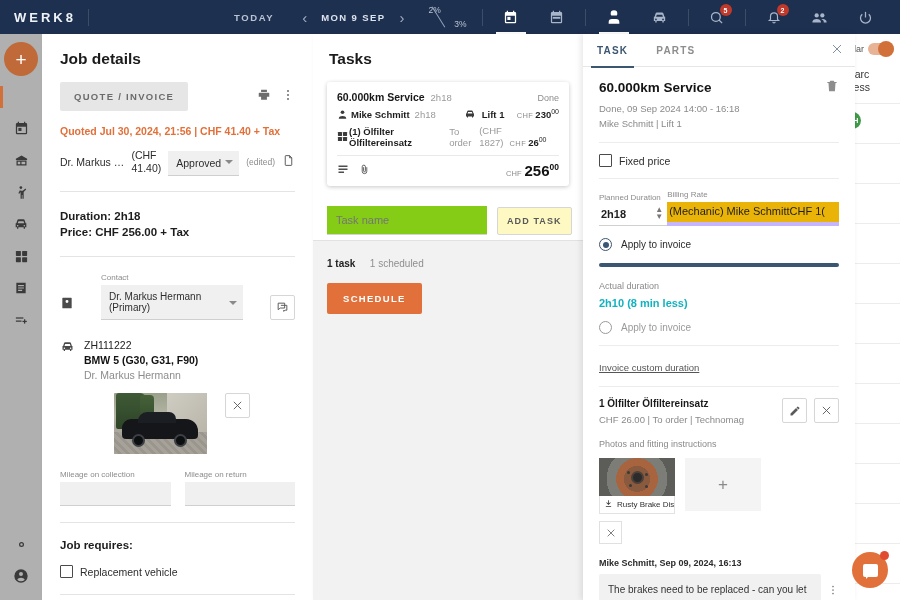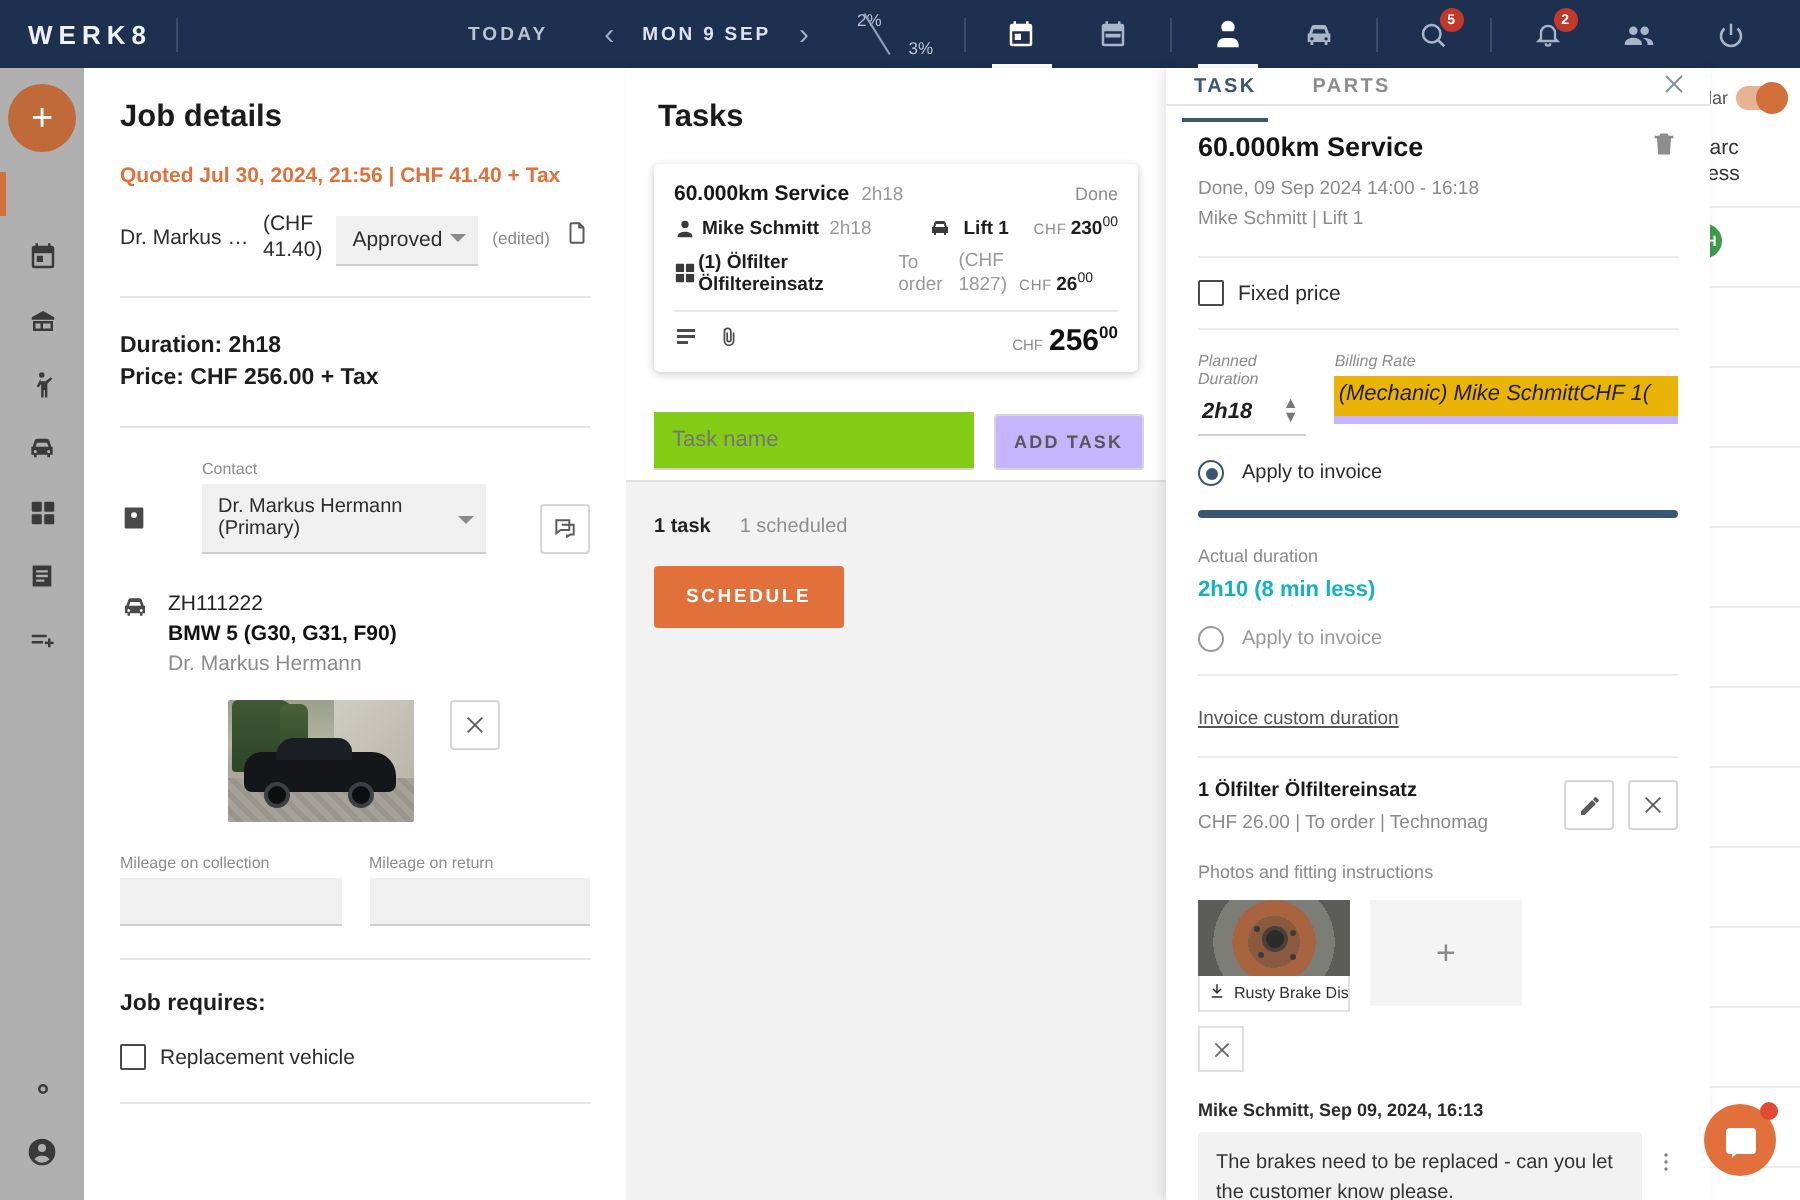--- a/index.html
+++ b/index.html
@@ -203,51 +203,51 @@
   .tc-bottom { display: flex; align-items: center; color: #4d4d4d; gap: 10px; }
   .tc-total { margin-left: auto; font-size: 15px; font-weight: bold; color: #111; }
   .tc-total .cur { font-size: 7.5px; color: #8d8d8d; font-weight: normal; margin-right: 3px; }
   .tc-total .cents { font-size: 8.5px; vertical-align: super; }
   .addrow { display: flex; align-items: center; gap: 10px; margin: 20px 14px 0 14px; }
   .taskname {
     flex: 1; background: #84cc16; border: none; border-bottom: 1px solid #d3d3d3;
     padding: 8px 9px; font-size: 11px; color: #555; font-family: inherit;
   }
   .btn-outline {
-    border: 1px solid #d6d6d6; background: #c4b5fd; color: #585858;
+    border: 1px solid #d6d6d6; background: #fef9c3; color: #585858;
     font-size: 9px; font-weight: bold; letter-spacing: 1.1px; padding: 8px 9px;
     border-radius: 2px; font-family: inherit; cursor: pointer; white-space: nowrap;
   }
   .tasksfoot {
     position: absolute; left: 0; right: 0; top: 206px; height: 360px;
     background: #f2f2f2; border-top: 1px solid #e2e2e2; padding: 12px 14px;
   }
   .tf-count { font-size: 10px; font-weight: bold; color: #222; }
   .tf-sched { font-size: 10px; color: #8f8f8f; margin-left: 10px; }
   .btn-orange {
     margin-top: 12px; background: #e2703a; border: none; color: #fff;
     font-size: 9.5px; font-weight: bold; letter-spacing: 1.3px;
     padding: 10px 16px; border-radius: 2px; font-family: inherit; cursor: pointer;
   }
 
   
-  .tabs { display: flex; align-items: center; height: 19px; border-bottom: 1px solid #e6e6e6; }
+  .tabs { display: flex; align-items: center; height: 33px; border-bottom: 1px solid #e6e6e6; }
   .tab {
     font-size: 10px; font-weight: bold; letter-spacing: 1.2px; color: #8d8d8d;
     padding: 0 14px; height: 33px; display: flex; align-items: center; position: relative; cursor: pointer;
   }
   .tab.active { color: #3b5670; }
   .tab.active::after { content: ""; position: absolute; left: 8px; right: 8px; bottom: -1px; height: 2px; background: #3b5670; }
   .tabclose { margin-left: auto; margin-right: 12px; color: #7f91a5; font-size: 13px; cursor: pointer; }
   .dpad { padding: 12px 16px 0 16px; }
   .d-title { font-size: 13.5px; font-weight: bold; color: #141414; display: flex; align-items: center; }
   .d-title .trash { margin-left: auto; color: #8d8d8d; }
   .d-meta { font-size: 9.5px; color: #8a8a8a; margin-top: 6px; line-height: 14px; }
   .d-hr { height: 1px; background: #ececec; margin: 11px 0; }
-  .d-fields { display: flex; gap: 14px; align-items: flex-start; font-style: italic; }
+  .d-fields { display: flex; align-items: flex-end; }
   .d-dur { width: 88px; position: relative; }
   .stepper { position: absolute; right: 4px; bottom: 6px; color: #777; font-size: 8px; line-height: 7px; }
   .d-durval { background: #fff; border-bottom: 1px solid #d0d0d0; font-size: 11px; font-weight: bold; color: #1f1f1f; padding: 3px 2px 5px 2px; }
   .d-rate { flex: 1; position: relative; }
   .d-rateval { background: #eab308; border-bottom: 4px solid #c4b5fd; font-size: 11px; color: #1f1f1f; padding: 3px 14px 5px 2px; white-space: nowrap; overflow: hidden; }
   .radio-row { display: flex; align-items: center; gap: 9px; margin-top: 12px; }
   .radio { width: 13px; height: 13px; border-radius: 50%; border: 1.5px solid #3b5670; position: relative; }
   .radio.on::after { content: ""; position: absolute; left: 2.5px; top: 2.5px; width: 6px; height: 6px; border-radius: 50%; background: #3b5670; }
   .radio.off { border-color: #9a9a9a; }
   .radio-lbl { font-size: 10px; color: #2b2b2b; }
@@ -460,20 +460,37 @@
       <div class="bgrow"></div>
       <div class="bgrow"></div>
       <div class="bgrow"></div>
     </div>
   </div>
 
   <div class="panel panel-job">
     <div class="jobpad">
       <div class="h1">Job details</div>
 
+      <div class="qirow">
+        <button class="btn-grey">QUOTE / INVOICE</button>
+        <div class="qiactions">
+          <span>
+            <svg width="14" height="14" viewBox="0 0 24 24" fill="currentColor">
+                <path d="M7 3h10v4H7V3zm-3 5h16a1 1 0 011 1v6h-4v5H7v-5H3V9a1 1 0 011-1zm5 7h6v4H9v-4z"></path>
+              </svg>
+          </span>
+          <span>
+            <svg width="14" height="14" viewBox="0 0 24 24" fill="currentColor">
+                <circle cx="12" cy="5" r="1.7"></circle>
+                <circle cx="12" cy="12" r="1.7"></circle>
+                <circle cx="12" cy="19" r="1.7"></circle>
+              </svg>
+          </span>
+        </div>
+      </div>
 
       <div class="quoted">Quoted Jul 30, 2024, 21:56 | CHF 41.40 + Tax</div>
 
       <div class="contactline">
         <span class="cl-name">Dr. Markus Her...</span>
         <span class="cl-amt">(CHF 41.40)</span>
         <span class="selwrap">
           <span class="sel">Approved</span>
           <span class="caret"></span>
         </span>

